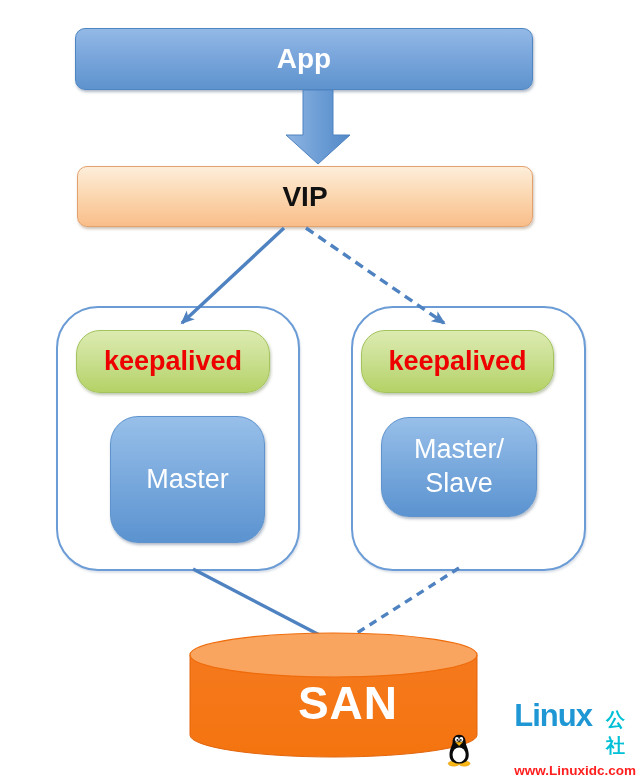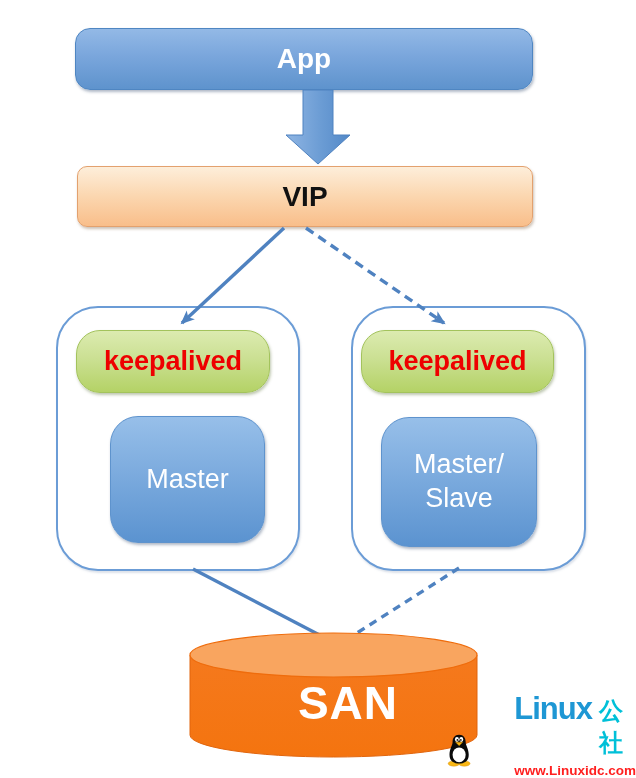--- a/index.html
+++ b/index.html
@@ -6,21 +6,21 @@
   .stage{
     position:relative;width:636px;height:778px;background:#ffffff;overflow:hidden;
     font-family:"Liberation Sans", sans-serif;
   }
   .node{
     position:absolute;display:flex;align-items:center;justify-content:center;
     box-sizing:border-box;z-index:2;
   }
   
   .app-node{
-    left:75px;top:28px;width:458px;height:62px;border-radius:15px;
+    left:75px;top:28px;width:458px;height:62px;border-radius:10px;
     background:linear-gradient(180deg,#93b9e6 0%,#7aa6dc 45%,#5e93cd 100%);
     border:1.5px solid #4f86c2;
     box-shadow:1px 2px 3px rgba(80,100,130,.45);
     color:#ffffff;font-size:28px;font-weight:bold;
   }
   
   .vip-node{
     left:77px;top:166px;width:456px;height:61px;border-radius:10px;
     background:linear-gradient(180deg,#fdeeda 0%,#fbd6af 50%,#f9be8a 100%);
     border:1.5px solid #e3a16e;
@@ -47,42 +47,42 @@
   
   .server{
     border-radius:28px;
     background:linear-gradient(180deg,#97bfe9 0%,#7cabde 45%,#5b93d0 100%);
     border:1.5px solid #5e93cd;
     box-shadow:1px 2px 3px rgba(80,100,130,.45);
     color:#ffffff;font-size:27px;font-weight:normal;
     flex-direction:column;line-height:1.25;
   }
   .server-left{left:110px;top:416px;width:155px;height:127px;}
-  .server-right{left:381px;top:417px;width:156px;height:130px;}
+  .server-right{left:381px;top:417px;width:156px;height:100px;}
   
   .san-label{
     position:absolute;left:198px;top:676px;width:300px;height:54px;z-index:10;
     display:flex;align-items:flex-end;justify-content:center;
     color:#ffffff;font-size:46px;font-weight:bold;letter-spacing:1px;
   }
   
   .overlay{position:absolute;left:0;top:0;z-index:5;pointer-events:none;}
   
   .logo{
     position:absolute;left:446px;top:722px;width:190px;height:56px;z-index:20;
     display:flex;align-items:flex-end;gap:40px;
   }
   .logo-text{display:flex;flex-direction:column;margin-left:2px;}
   .logo-row{display:flex;align-items:baseline;}
   .brand{
     color:var(--brand-blue,#1e97d4);font-size:31px;font-weight:bold;
     letter-spacing:-1px;line-height:0.9;
   }
   .brand-suffix{
-    color:var(--brand-cyan,#00c0d8);font-size:24px;font-weight:bold;margin-left:7px;
+    color:var(--brand-cyan,#00c0d8);font-size:19px;font-weight:bold;margin-left:14px;
   }
   .logo-url{
     color:var(--url-red,#ff1f1f);font-size:13.5px;font-weight:bold;margin-top:4px;
     letter-spacing:0px;
   }
 </style>
 </head>
 <body>
 
 <div class="stage">

